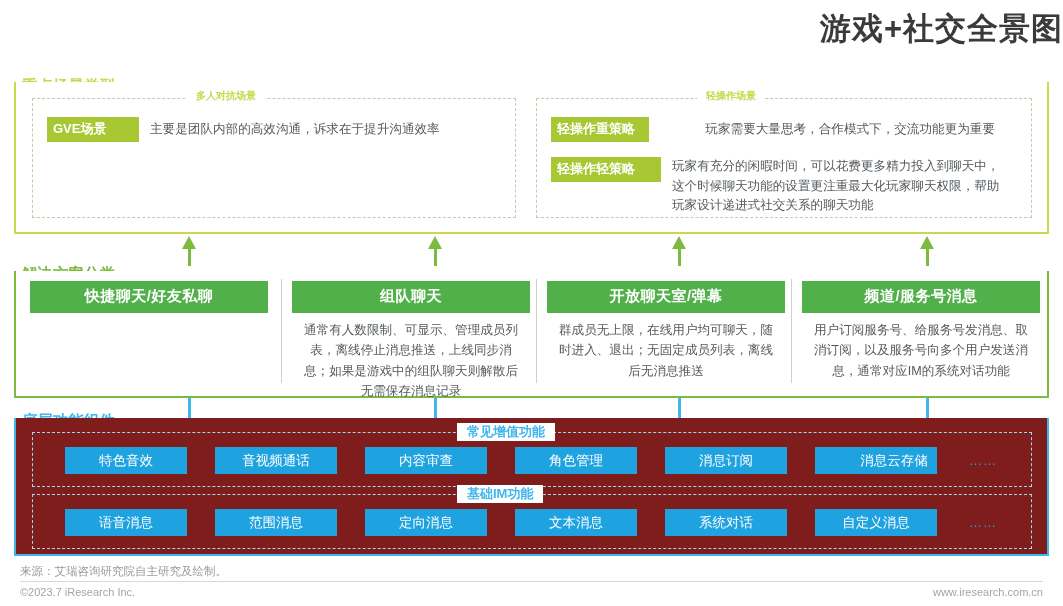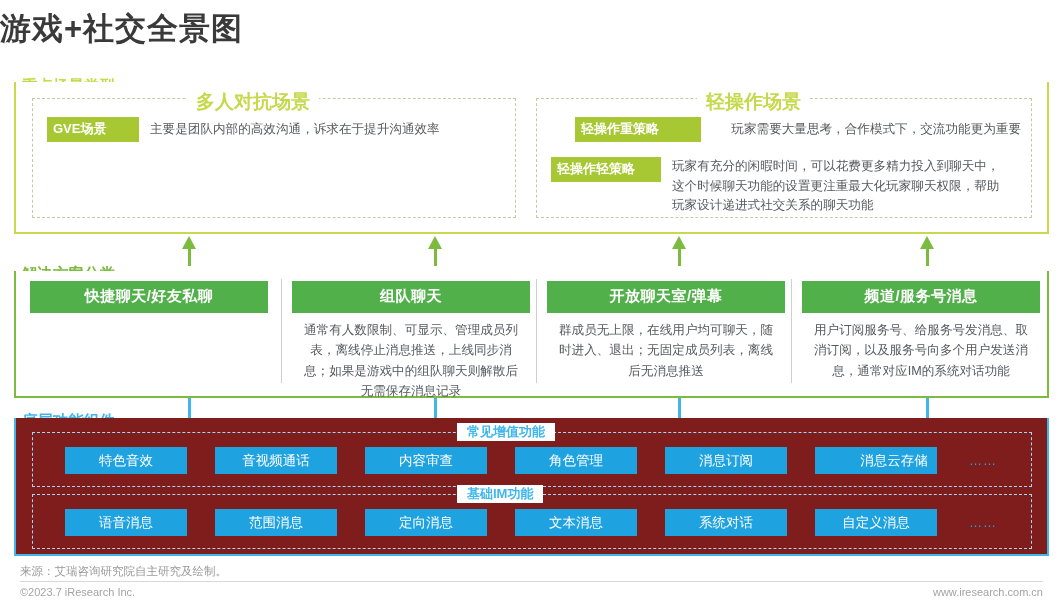--- a/index.html
+++ b/index.html
@@ -7,21 +7,21 @@
     width: 1063px; height: 606px;
     background: #ffffff;
     font-family: "Liberation Sans", "DejaVu Sans", sans-serif;
     overflow: hidden;
   }
   #root { position: relative; width: 1063px; height: 606px; }
 
   
   .title {
     position: absolute; top: 8px; left: 0; width: 1063px;
-    text-align: left;
+    text-align: right;
     font-size: 31px; font-weight: bold; color: #3a3a3a;
     letter-spacing: 1px;
   }
 
   
   .sec-label {
     position: absolute;
     font-size: 15.5px; font-weight: bold;
     white-space: nowrap;
   }
@@ -46,21 +46,21 @@
     background: #ffffff;
   }
   .scen-card {
     position: absolute; top: 16px; height: 120px;
     border: 1px dashed #c9c9a8;
     background: #fff;
   }
   .scen-title {
     position: absolute; top: -10px;
     background: #ffffff; padding: 0 9px;
-    font-size: 19px; font-weight: bold; color: #c5d94b;
+    font-size: 10px; font-weight: bold; color: #c5d94b;
     white-space: nowrap;
     text-align: center;
   }
   .scen-row { position: absolute; display: flex; align-items: flex-start; }
   .tag {
     flex: 0 0 auto;
     background: #a7c832; color: #ffffff;
     font-size: 13px; font-weight: bold;
     text-align: left;
     padding: 5px 6px;
@@ -178,21 +178,21 @@
         <div class="tag" style="width:92px;">GVE场景</div>
         <div class="desc" style="width:352px; padding-top:3px;">主要是团队内部的高效沟通，诉求在于提升沟通效率</div>
       </div>
 
     </div>
 
     <div class="scen-card" style="left:520px; width:496px;">
       <div class="scen-title" style="left:160px;">轻操作场景</div>
 
       <div class="scen-row" style="left:14px; top:18px; width:470px;">
-        <div class="tag" style="width:126px;margin-left:24px;">轻操作重策略</div>
+        <div class="tag" style="width:98px;">轻操作重策略</div>
         <div class="desc" style="width:346px; padding-top:3px;text-align:right;">玩家需要大量思考，合作模式下，交流功能更为重要</div>
       </div>
 
       <div class="scen-row" style="left:14px; top:58px; width:470px;">
         <div class="tag" style="width:110px;">轻操作轻策略</div>
         <div class="desc" style="width:346px;">玩家有充分的闲暇时间，可以花费更多精力投入到聊天中，这个时候聊天功能的设置更注重最大化玩家聊天权限，帮助玩家设计递进式社交关系的聊天功能</div>
       </div>
     </div>
   </div>
 

